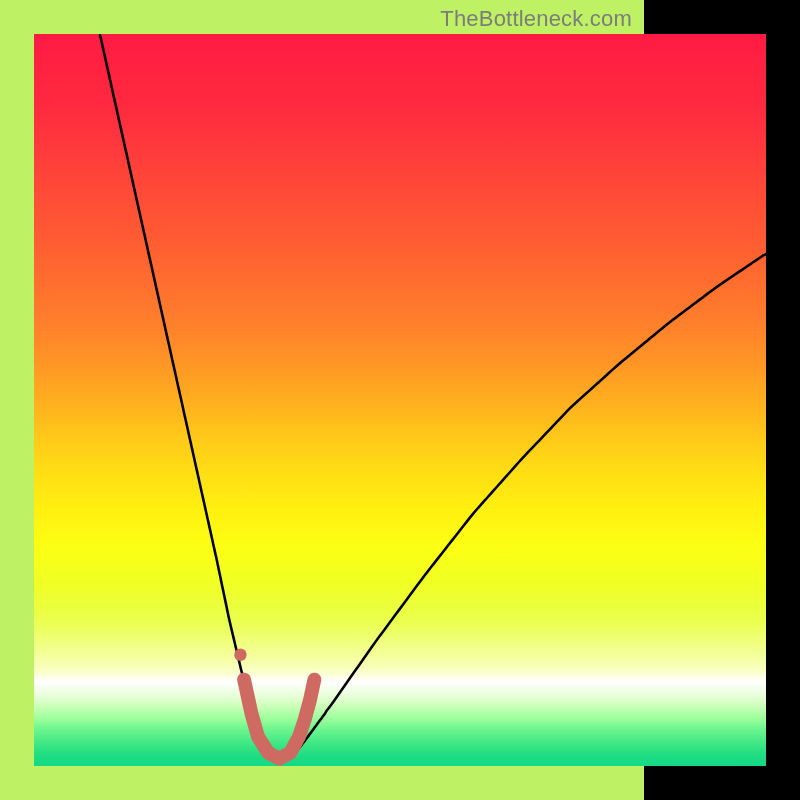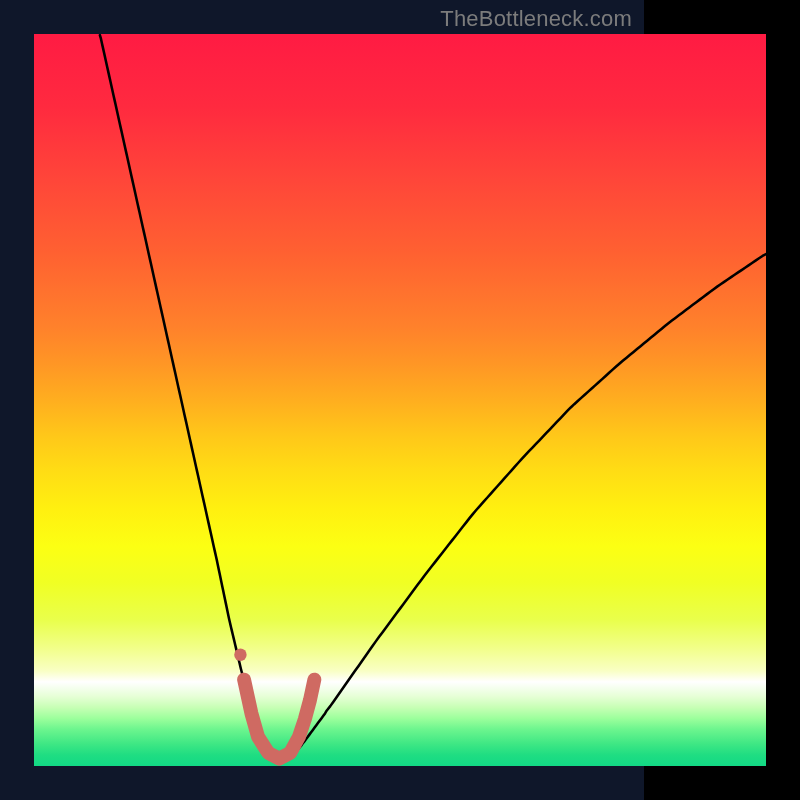--- a/index.html
+++ b/index.html
@@ -10,21 +10,21 @@
     overflow: hidden;
     background: #000;
     font-family: Arial, Helvetica, sans-serif;
   }
   .frame {
     position: absolute;
     left: 0;
     top: 0;
     width: 644px;
     height: 800px;
-    background: #0f172a;
+    background: #bef264;
   }
   .plot {
     position: absolute;
     left: 34px;
     top: 34px;
     width: 732px;
     height: 732px;
     overflow: hidden;
   }
   .gradient {

